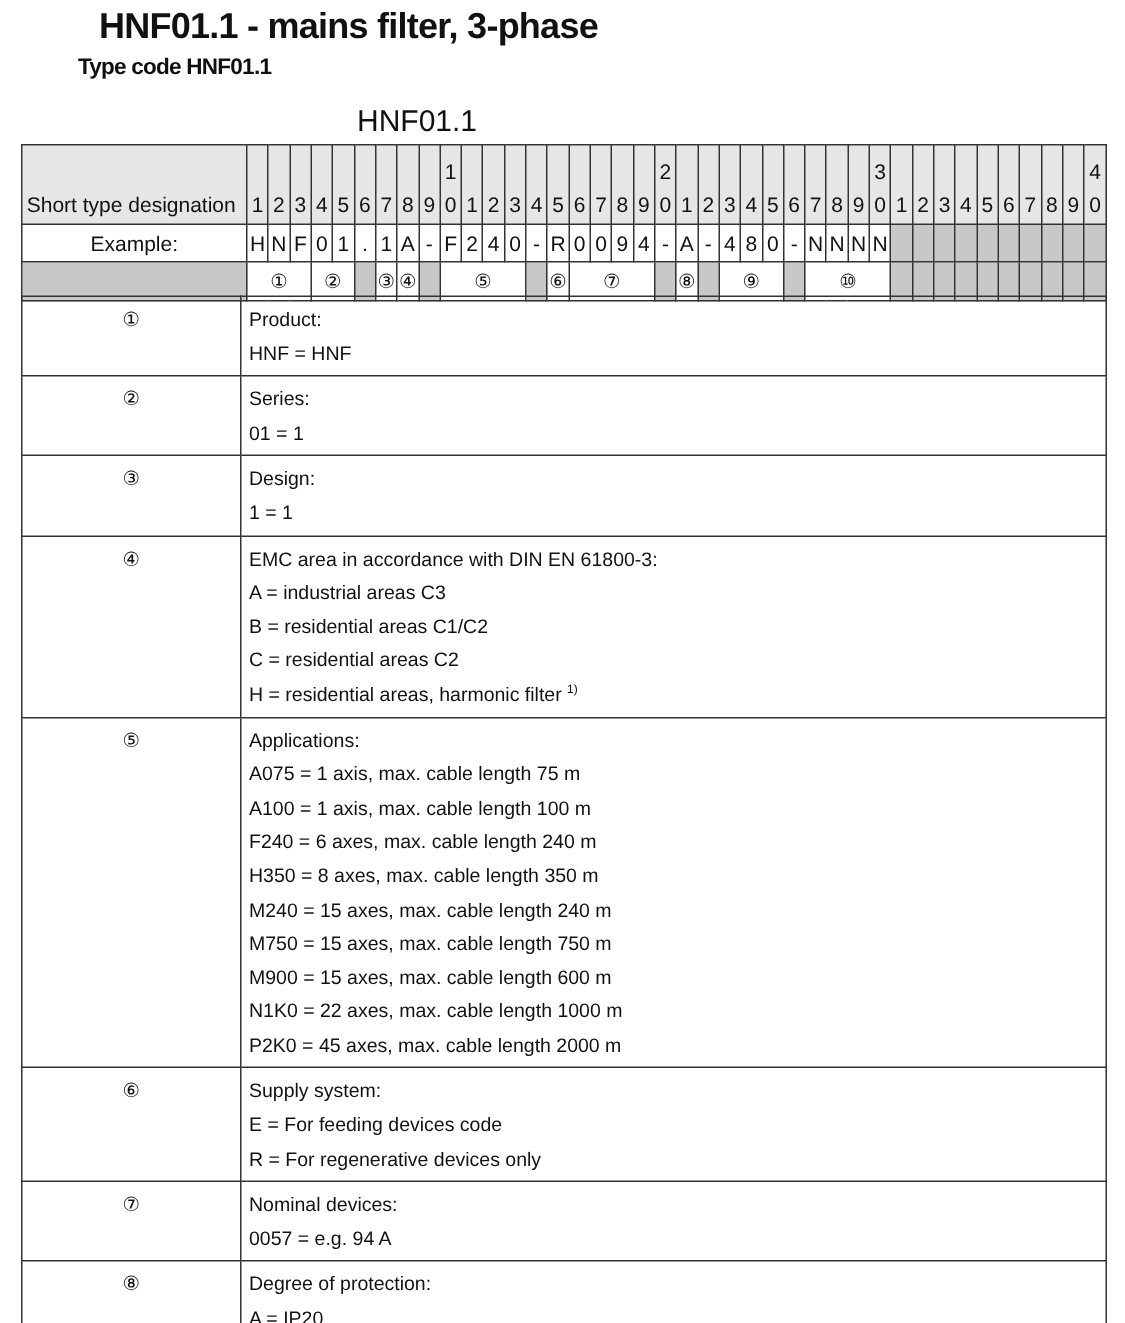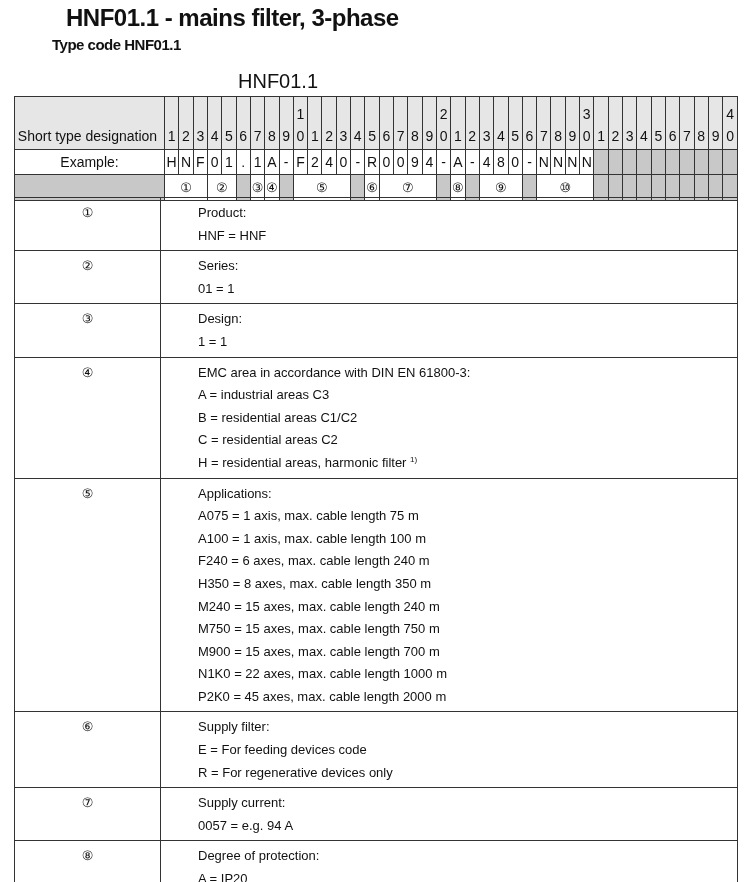--- a/index.html
+++ b/index.html
@@ -22,21 +22,21 @@
   table.code tr.ex td.empty { background: #c8c8c8; }
   table.code tr.grp td { height: 25px; font-size: 13px; }
   table.code tr.grp td.gray { background: #c8c8c8; }
   .digit { display: block; }
 
   table.body { position: absolute; left: 14px; top: 197px; width: 724px;
                border-collapse: collapse; table-layout: fixed; font-size: 13px; }
   table.body td { border: 1px solid #333; vertical-align: top; padding: 0; }
   table.body td.num { width: 145px; text-align: center; padding-top: 7px; font-size: 13px; }
   table.body td.desc { padding: 4px 5px 3px 5px; }
-  .line { display: block; line-height: 22.6px; height: 22.6px; white-space: nowrap; margin-left: 32px; }
+  .line { display: block; line-height: 22.6px; height: 22.6px; white-space: nowrap; }
   .line.head { }
   sup { font-size: 8px; vertical-align: 5px; line-height: 0; }
 </style>
 </head>
 <body>
 
 <h1 class="title">HNF01.1 - mains filter, 3-phase</h1>
 <h2 class="subtitle">Type code HNF01.1</h2>
 <div class="caption">HNF01.1</div>
 
@@ -316,37 +316,37 @@
       <tr>
         <td class="num">⑤</td>
         <td class="desc">
           <span class="line head">Applications:</span>
           <span class="line"><span>A075 = 1 axis, max. cable length 75 m</span></span>
           <span class="line"><span>A100 = 1 axis, max. cable length 100 m</span></span>
           <span class="line"><span>F240 = 6 axes, max. cable length 240 m</span></span>
           <span class="line"><span>H350 = 8 axes, max. cable length 350 m</span></span>
           <span class="line"><span>M240 = 15 axes, max. cable length 240 m</span></span>
           <span class="line"><span>M750 = 15 axes, max. cable length 750 m</span></span>
-          <span class="line"><span>M900 = 15 axes, max. cable length 700 m</span></span>
+          <span class="line"><span>M900 = 15 axes, max. cable length 600 m</span></span>
           <span class="line"><span>N1K0 = 22 axes, max. cable length 1000 m</span></span>
           <span class="line"><span>P2K0 = 45 axes, max. cable length 2000 m</span></span>
         </td>
       </tr>
       <tr>
         <td class="num">⑥</td>
         <td class="desc">
-          <span class="line head">Supply filter:</span>
+          <span class="line head">Supply system:</span>
           <span class="line"><span>E = For feeding devices code</span></span>
           <span class="line"><span>R = For regenerative devices only</span></span>
         </td>
       </tr>
       <tr>
         <td class="num">⑦</td>
         <td class="desc">
-          <span class="line head">Supply current:</span>
+          <span class="line head">Nominal devices:</span>
           <span class="line"><span>0057 = e.g. 94 A</span></span>
         </td>
       </tr>
       <tr>
         <td class="num">⑧</td>
         <td class="desc">
           <span class="line head">Degree of protection:</span>
           <span class="line"><span>A = IP20</span></span>
         </td>
       </tr>

